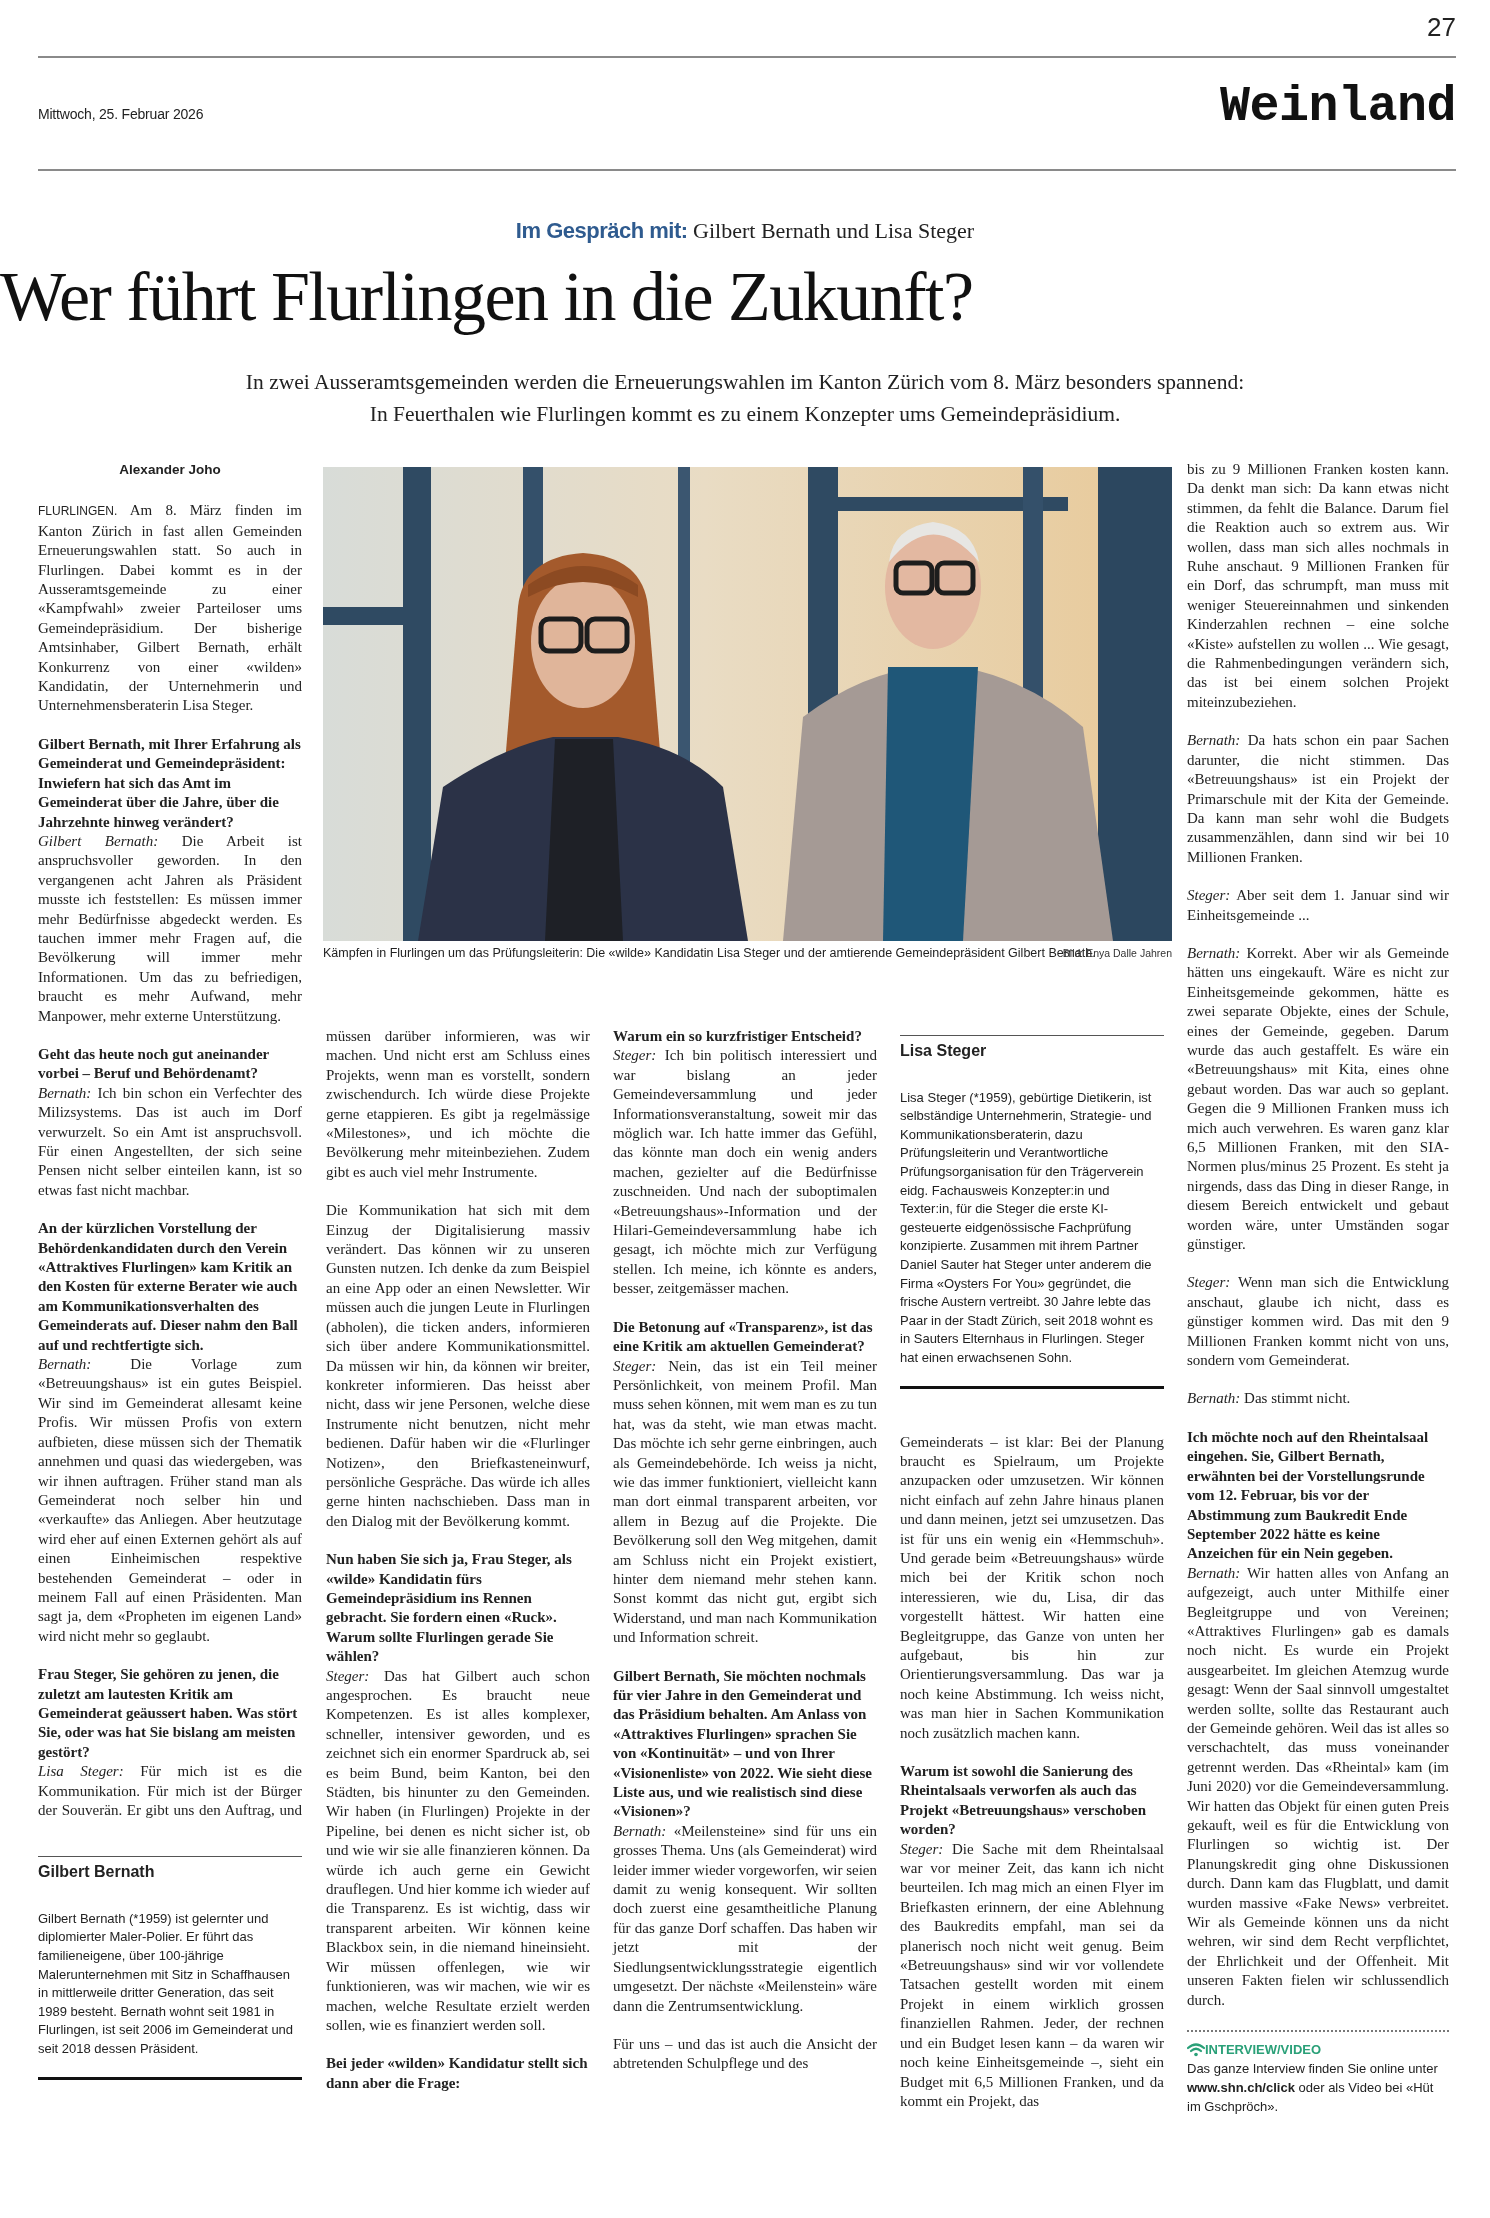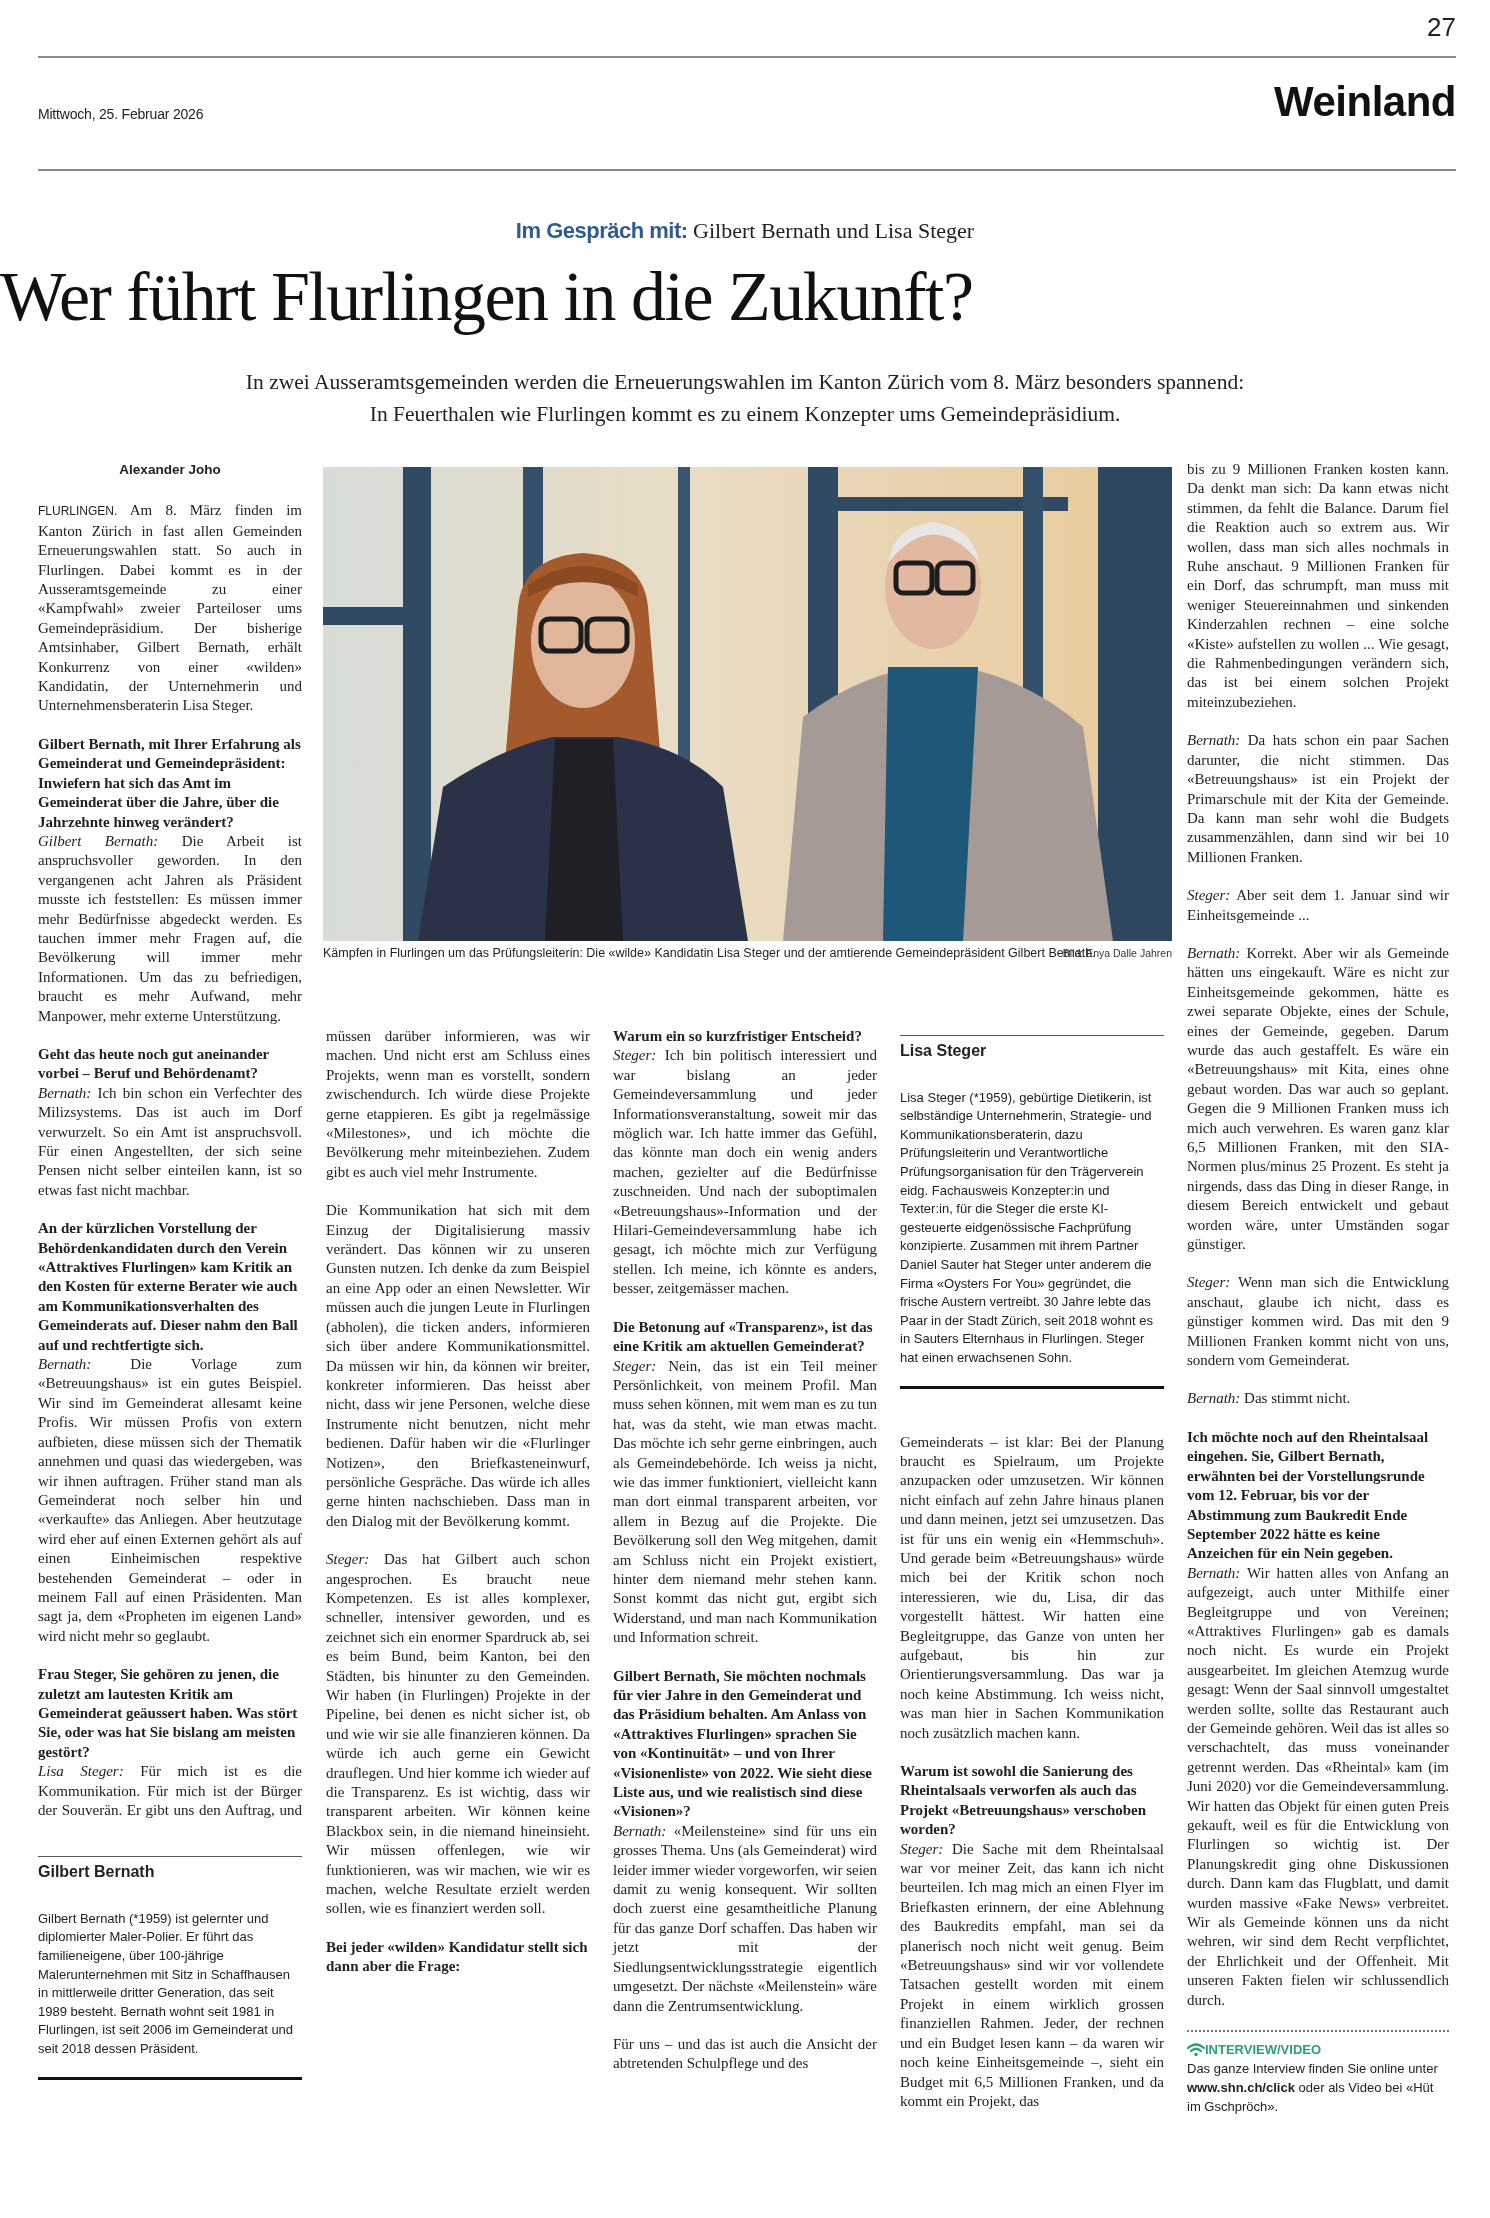--- a/index.html
+++ b/index.html
@@ -2,21 +2,21 @@
 <html><head>
 <meta charset="utf-8">
 <style>
   html, body { margin: 0; padding: 0; background: #ffffff; }
   body { width: 1490px; height: 2218px; position: relative; overflow: hidden; color: #1a1a1a; }
 
   #page-number { position: absolute; right: 34px; top: 12px; font-family: "Liberation Sans", sans-serif; font-size: 26px; color: #222; }
   .rule-top { position: absolute; left: 38px; right: 34px; top: 56px; height: 0; border-top: 2px solid #8a8a8a; }
   .rule-mid { position: absolute; left: 38px; right: 34px; top: 169px; height: 0; border-top: 2px solid #8a8a8a; }
   #date { position: absolute; left: 38px; top: 106px; font-family: "Liberation Sans", sans-serif; font-size: 14px; color: #222; letter-spacing: -0.2px; }
-  #section { position: absolute; right: 34px; top: 78px; font-family: Liberation Sans, sans-serif; font-weight: bold; font-size: 42px; color: #111; letter-spacing: -0.5px; }
+  #section { position: absolute; right: 34px; top: 78px; font-family: Liberation Mono, monospace; font-weight: bold; font-size: 50px; color: #111; letter-spacing: -0.5px; }
 
   #kicker { position: absolute; left: 0; right: 0; top: 218px; text-align: center; font-size: 22px; }
   #kicker .k-label { font-family: "Liberation Sans", sans-serif; font-weight: bold; color: #2f5b8f; letter-spacing: -0.5px; }
   #kicker .k-names { font-family: "Liberation Serif", serif; color: #222; }
 
   #headline { position: absolute; left: 0; right: 0; top: 262px; text-align: left; font-family: "Liberation Serif", serif; font-size: 70px; color: #111; letter-spacing: -1.5px; line-height: 1; }
   #lede { position: absolute; left: 120px; right: 120px; top: 366px; text-align: center; font-family: "Liberation Serif", serif; font-size: 21.5px; line-height: 32px; color: #222; }
 
   .col { position: absolute; top: 460px; font-family: "Liberation Serif", serif; font-size: 15px; line-height: 19.4px; color: #222; text-align: justify; hyphens: auto; }
   .col p { margin: 0; }
@@ -128,20 +128,21 @@
   <span>Kämpfen in Flurlingen um das Prüfungsleiterin: Die «wilde» Kandidatin Lisa Steger und der amtierende Gemeindepräsident Gilbert Bernath.</span>
   <span id="credit">Bild: Enya Dalle Jahren</span>
 </div>
 
 <div id="col2" class="col">
 
   <p id="a4-cont">müssen darüber informieren, was wir machen. Und nicht erst am Schluss eines Projekts, wenn man es vorstellt, sondern zwischendurch. Ich würde diese Projekte gerne etappieren. Es gibt ja regelmässige «Milestones», und ich möchte die Bevölkerung mehr miteinbeziehen. Zudem gibt es auch viel mehr Instrumente.</p>
   <div class="gap"></div>
   <p>Die Kommunikation hat sich mit dem Einzug der Digitalisierung massiv verändert. Das können wir zu unseren Gunsten nutzen. Ich denke da zum Beispiel an eine App oder an einen Newsletter. Wir müssen auch die jungen Leute in Flurlingen (abholen), die ticken anders, informieren sich über andere Kommunikationsmittel. Da müssen wir hin, da können wir breiter, konkreter informieren. Das heisst aber nicht, dass wir jene Personen, welche diese Instrumente nicht benutzen, nicht mehr bedienen. Dafür haben wir die «Flurlinger Notizen», den Briefkasteneinwurf, persönliche Gespräche. Das würde ich alles gerne hinten nachschieben. Dass man in den Dialog mit der Bevölkerung kommt.</p>
   <div class="gap"></div>
+  <p class="q">Nun haben Sie sich ja, Frau Steger, als «wilde» Kandidatin fürs Gemeindepräsidium ins Rennen gebracht. Sie fordern einen «Ruck». Warum sollte Flurlingen gerade Sie wählen?</p>
   <p><span class="who">Steger:</span> <span>Das hat Gilbert auch schon angesprochen. Es braucht neue Kompetenzen. Es ist alles komplexer, schneller, intensiver geworden, und es zeichnet sich ein enormer Spardruck ab, sei es beim Bund, beim Kanton, bei den Städten, bis hinunter zu den Gemeinden. Wir haben (in Flurlingen) Projekte in der Pipeline, bei denen es nicht sicher ist, ob und wie wir sie alle finanzieren können. Da würde ich auch gerne ein Gewicht drauflegen. Und hier komme ich wieder auf die Transparenz. Es ist wichtig, dass wir transparent arbeiten. Wir können keine Blackbox sein, in die niemand hineinsieht. Wir müssen offenlegen, wie wir funktionieren, was wir machen, wie wir es machen, welche Resultate erzielt werden sollen, wie es finanziert werden soll.</span></p>
   <div class="gap"></div>
   <p class="q">Bei jeder «wilden» Kandidatur stellt sich dann aber die Frage:</p>
 </div>
 
 <div id="col3" class="col">
   <p class="q">Warum ein so kurzfristiger Entscheid?</p>
   <p><span class="who">Steger:</span> <span>Ich bin politisch interessiert und war bislang an jeder Gemeindeversammlung und jeder Informationsveranstaltung, soweit mir das möglich war. Ich hatte immer das Gefühl, das könnte man doch ein wenig anders machen, gezielter auf die Bedürfnisse zuschneiden. Und nach der suboptimalen «Betreuungshaus»-Information und der Hilari-Gemeindeversammlung habe ich gesagt, ich möchte mich zur Verfügung stellen. Ich meine, ich könnte es anders, besser, zeitgemässer machen.</span></p>
   <div class="gap"></div>
   <p class="q">Die Betonung auf «Transparenz», ist das eine Kritik am aktuellen Gemeinderat?</p>

